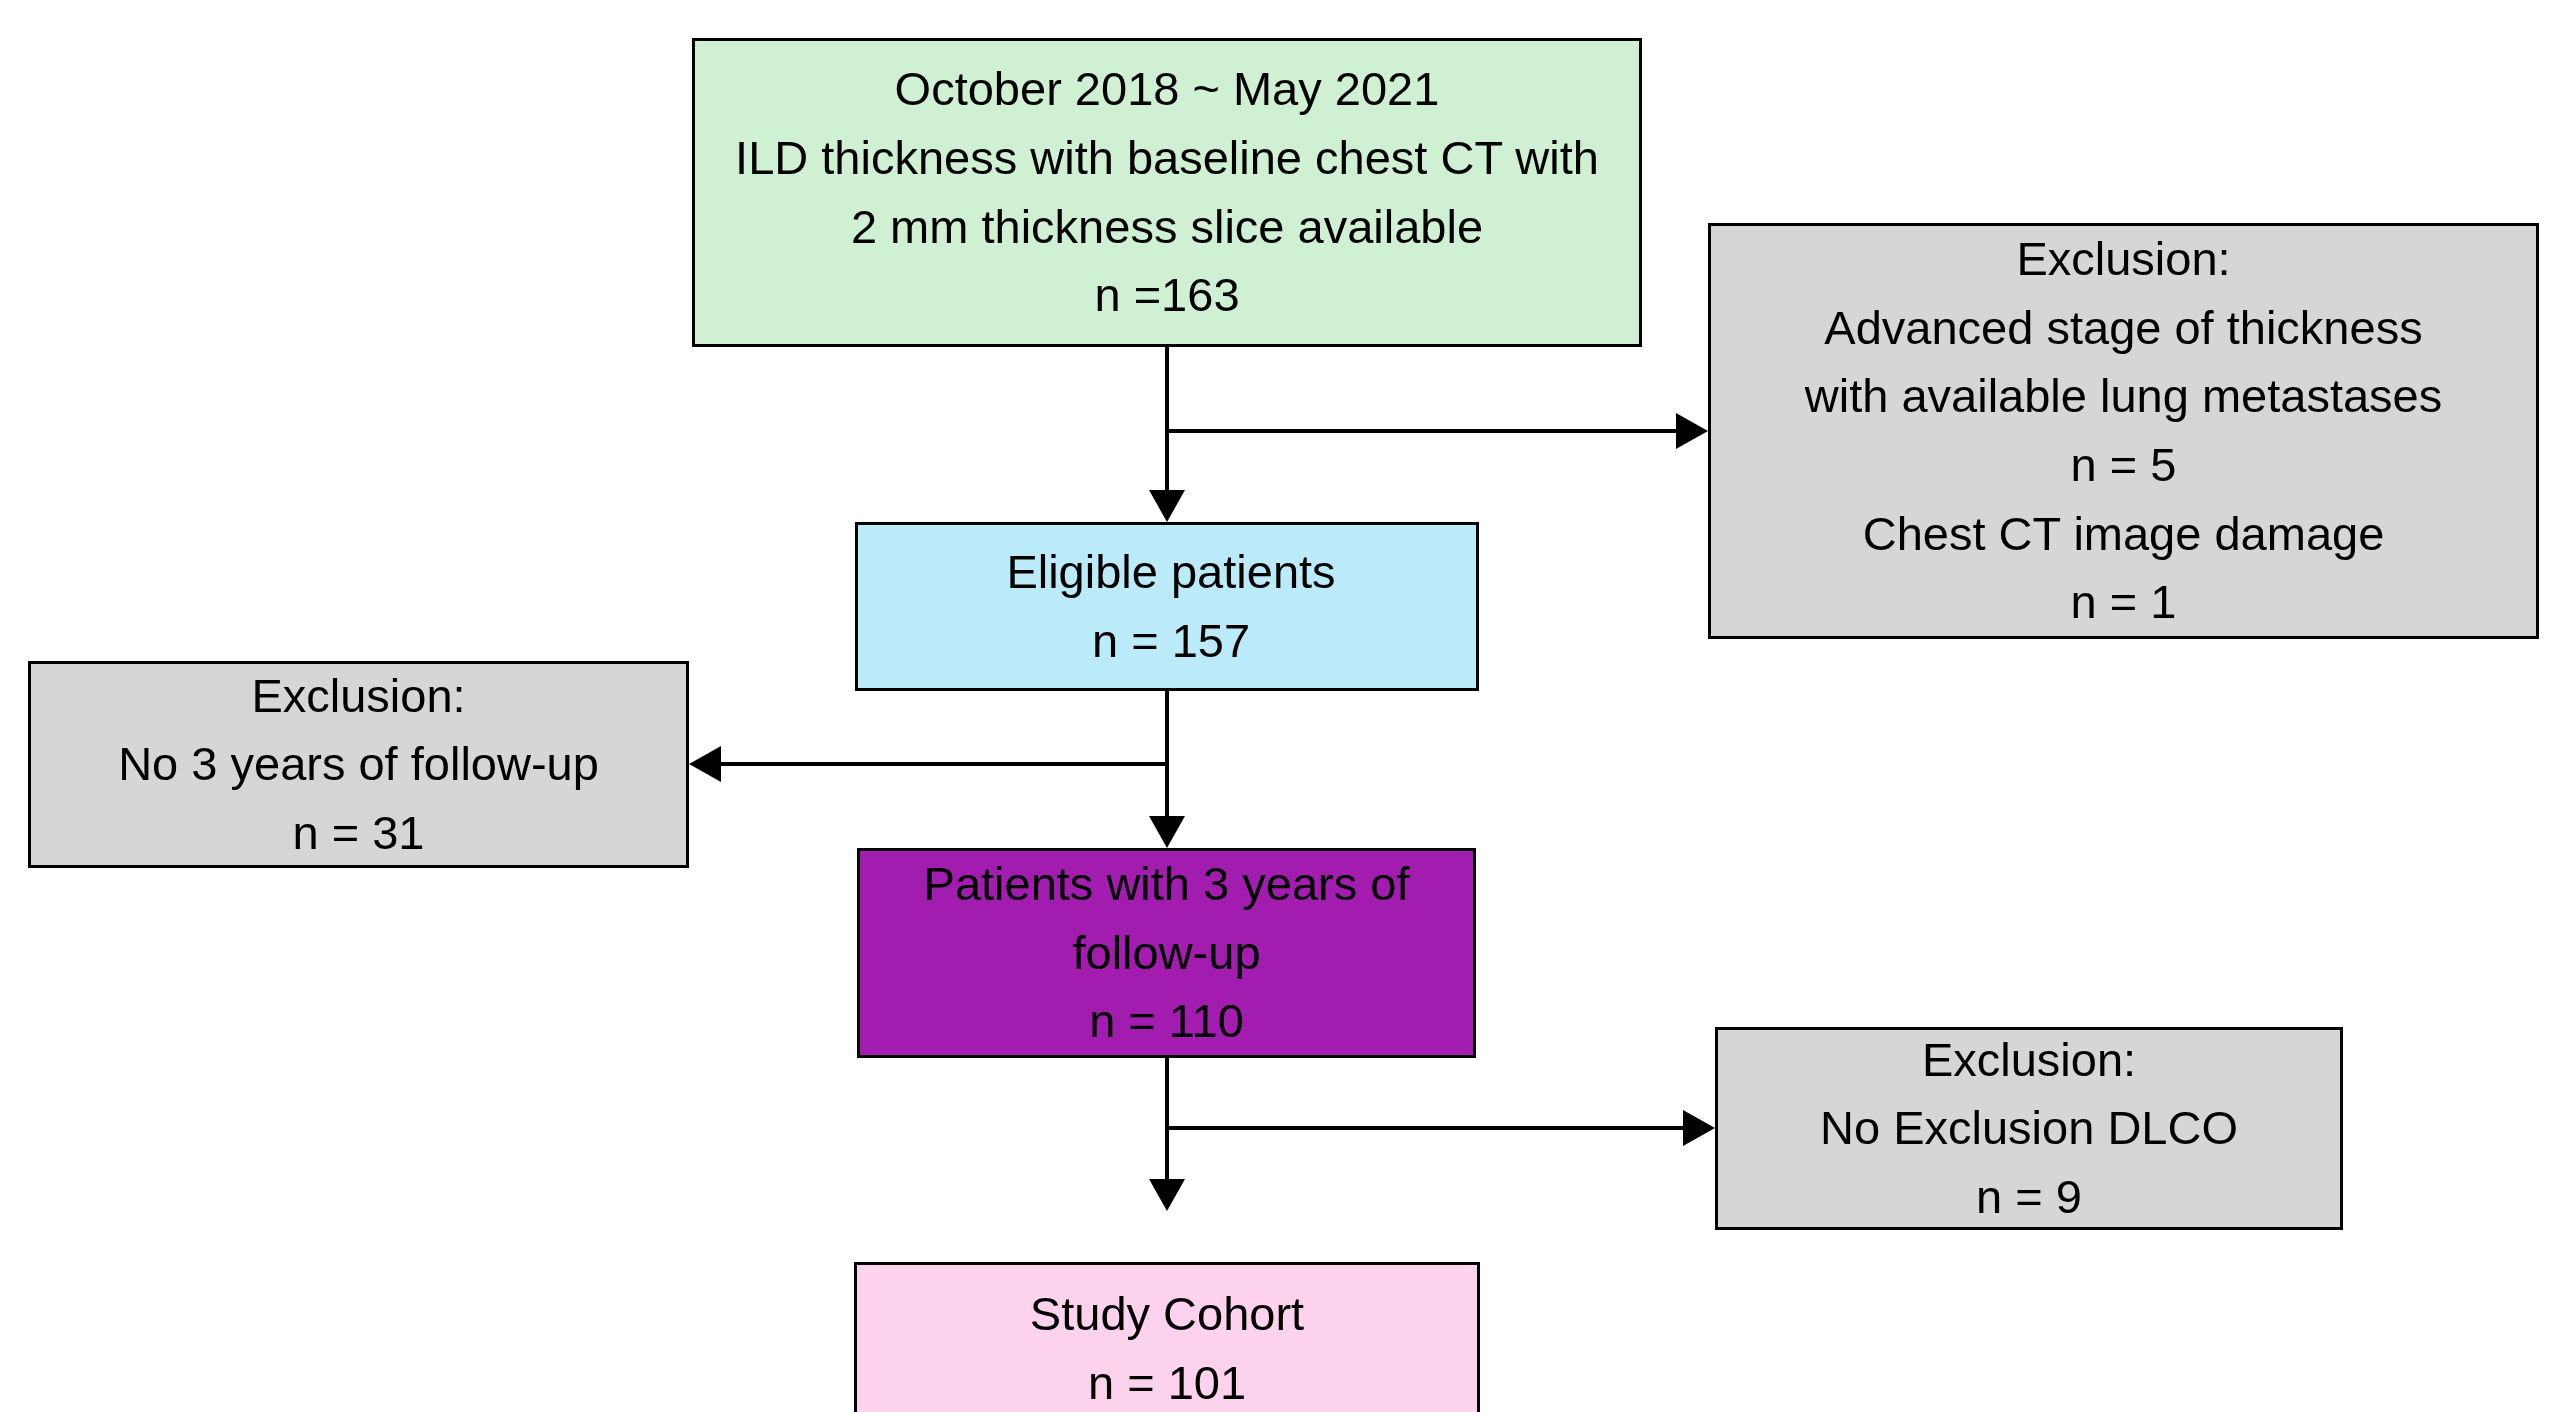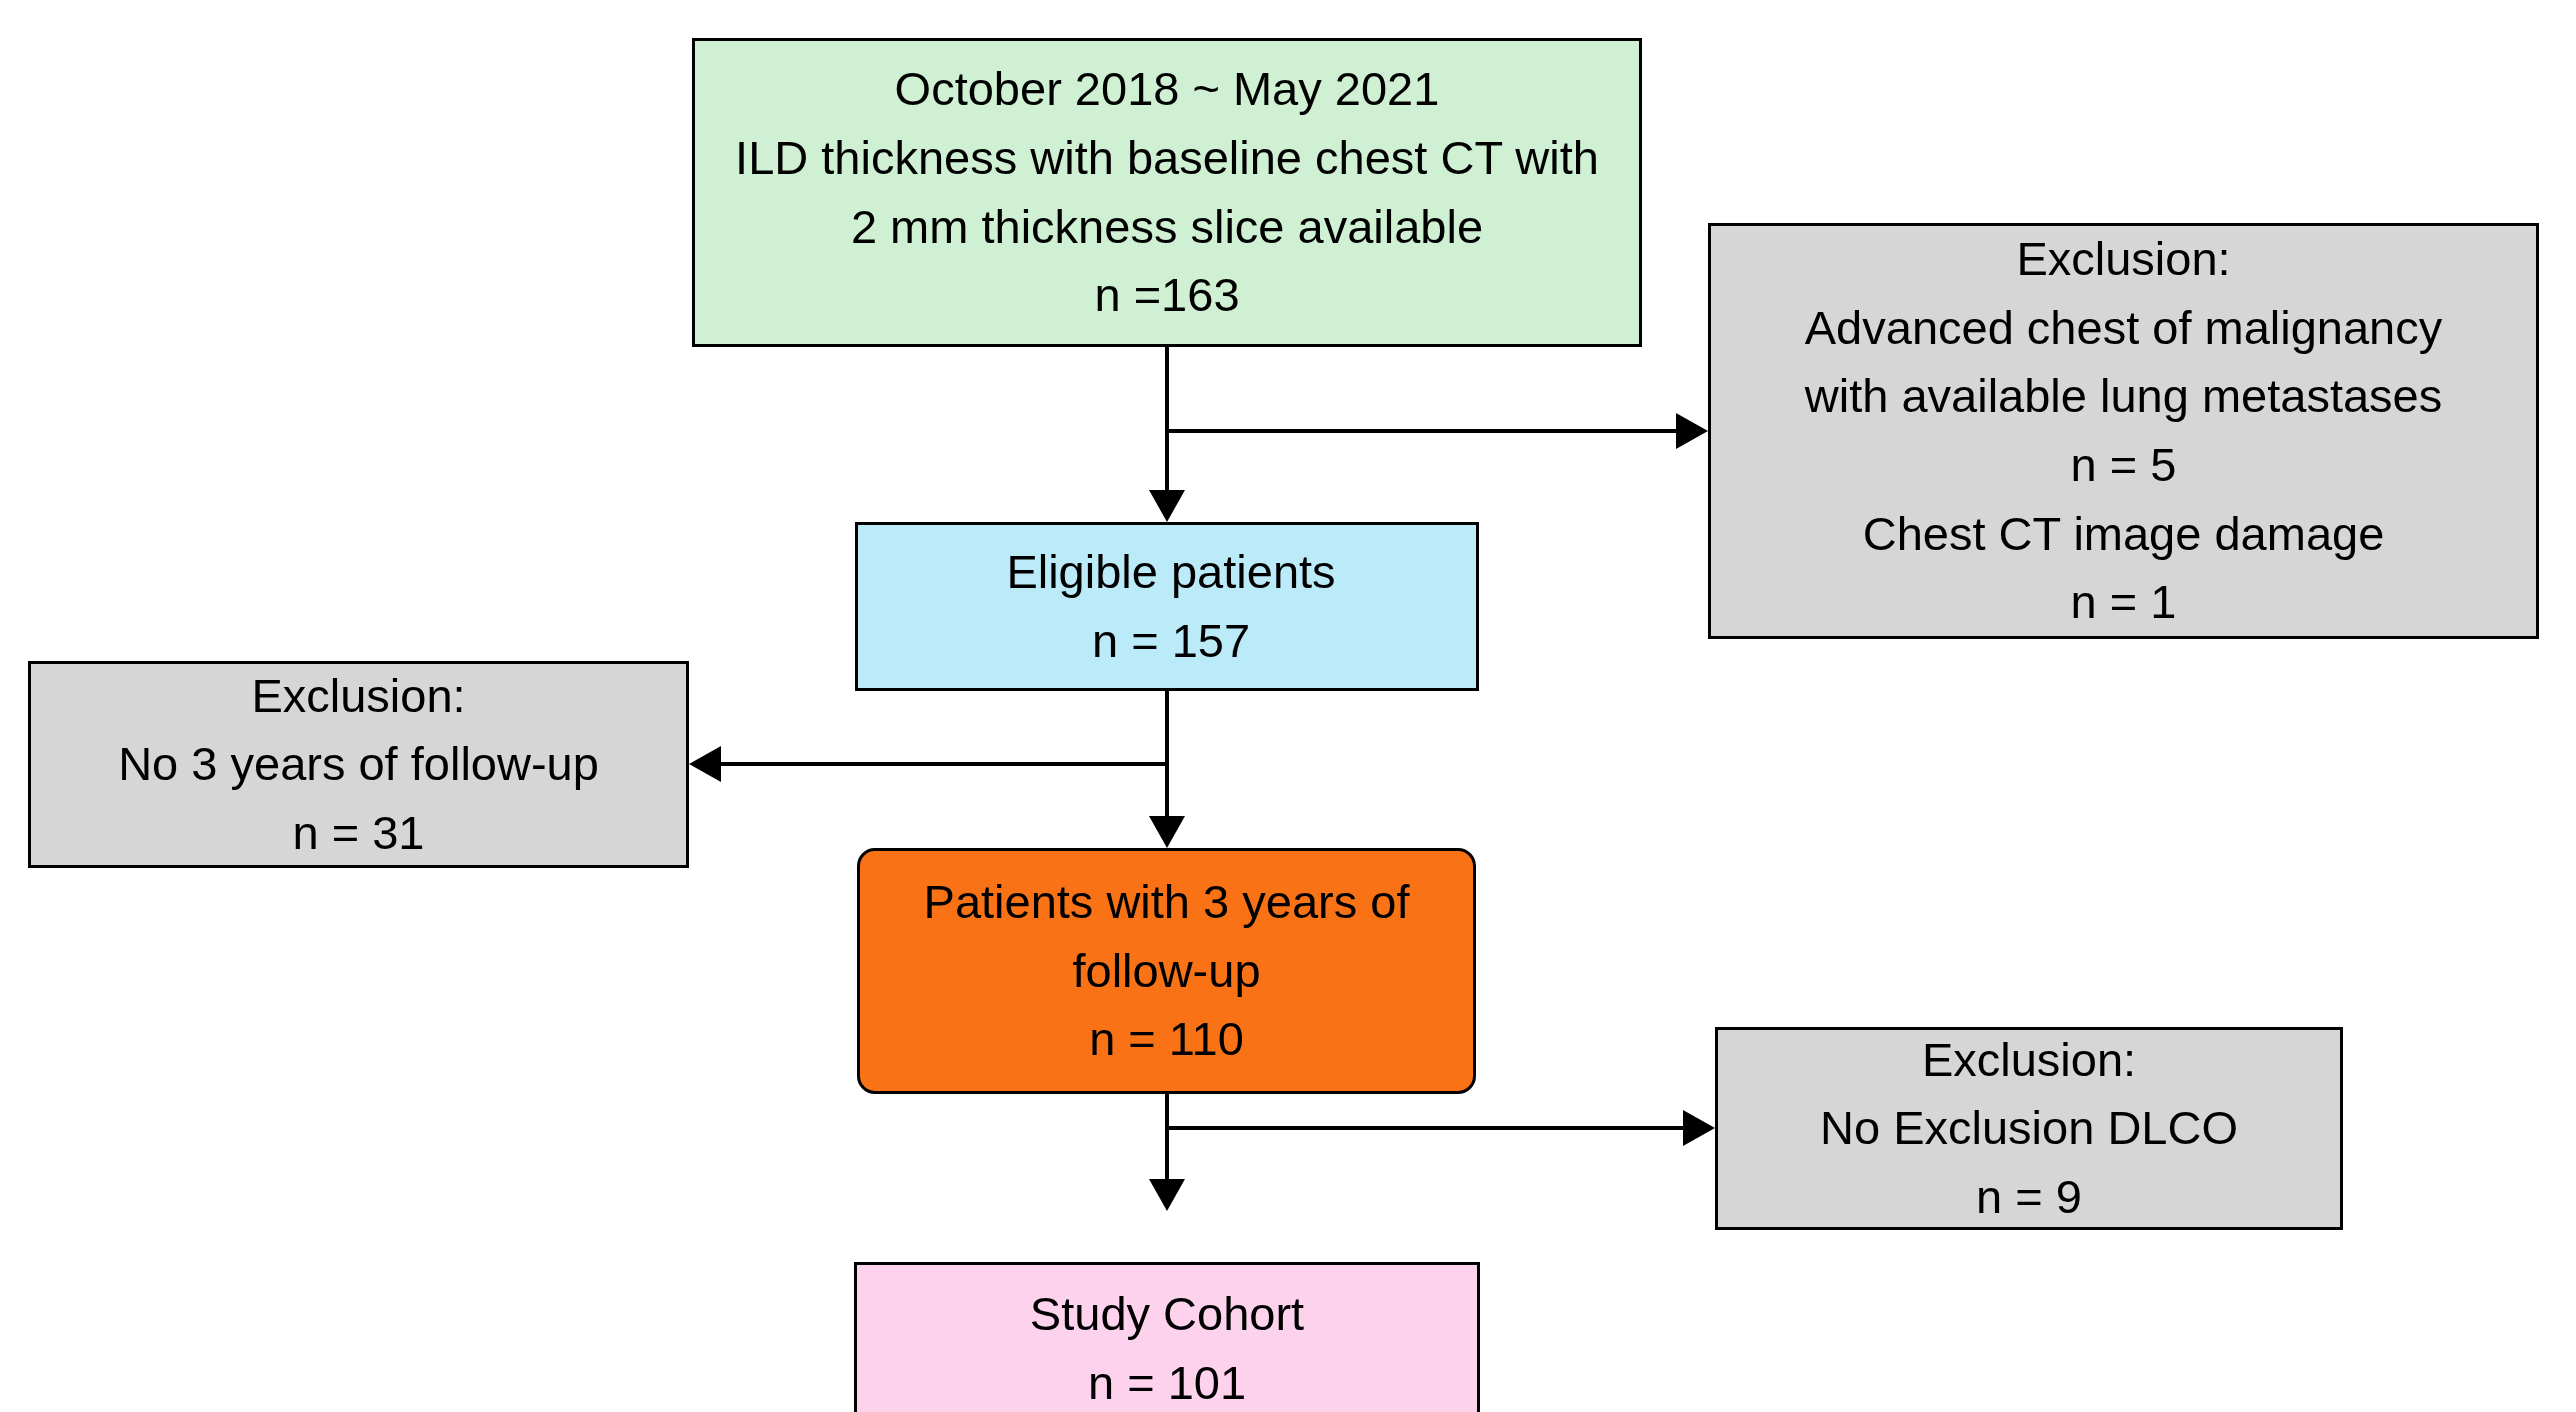--- a/index.html
+++ b/index.html
@@ -74,39 +74,39 @@
 
   <div class="node" style="left: 692px; top: 38px; width: 950px; height: 309px; background-color: rgb(207, 240, 210);">
     <span class="node-line">October 2018 ~ May 2021</span>
     <span class="node-line">ILD thickness with baseline chest CT with</span>
     <span class="node-line">2 mm thickness slice available</span>
     <span class="node-line">n =163</span>
   </div>
 
   <div class="node" style="left: 1708px; top: 223px; width: 831px; height: 416px; background-color: rgb(214, 214, 214);">
     <span class="node-line">Exclusion:</span>
-    <span class="node-line">Advanced chest of malignancy</span>
+    <span class="node-line">Advanced stage of thickness</span>
     <span class="node-line">with available lung metastases</span>
     <span class="node-line">n = 5</span>
     <span class="node-line">Chest CT image damage</span>
     <span class="node-line">n = 1</span>
   </div>
 
   <div class="node" style="left: 855px; top: 522px; width: 624px; height: 169px; background-color: rgb(187, 235, 248); padding-left: 8px;">
     <span class="node-line">Eligible patients</span>
     <span class="node-line">n = 157</span>
   </div>
 
   <div class="node" style="left: 28px; top: 661px; width: 661px; height: 207px; background-color: rgb(214, 214, 214);">
     <span class="node-line">Exclusion:</span>
     <span class="node-line">No 3 years of follow-up</span>
     <span class="node-line">n = 31</span>
   </div>
 
-  <div class="node" style="left: 857px; top: 848px; width: 619px; height: 246px; background-color: #f97316; border-radius: 18px;">
+  <div class="node" style="left: 857px; top: 848px; width: 619px; height: 210px; background-color: #a21caf;">
     <span class="node-line">Patients with 3 years of</span>
     <span class="node-line">follow-up</span>
     <span class="node-line">n = 110</span>
   </div>
 
   <div class="node" style="left: 1715px; top: 1027px; width: 628px; height: 203px; background-color: rgb(214, 214, 214);">
     <span class="node-line">Exclusion:</span>
     <span class="node-line">No Exclusion DLCO</span>
     <span class="node-line">n = 9</span>
   </div>

